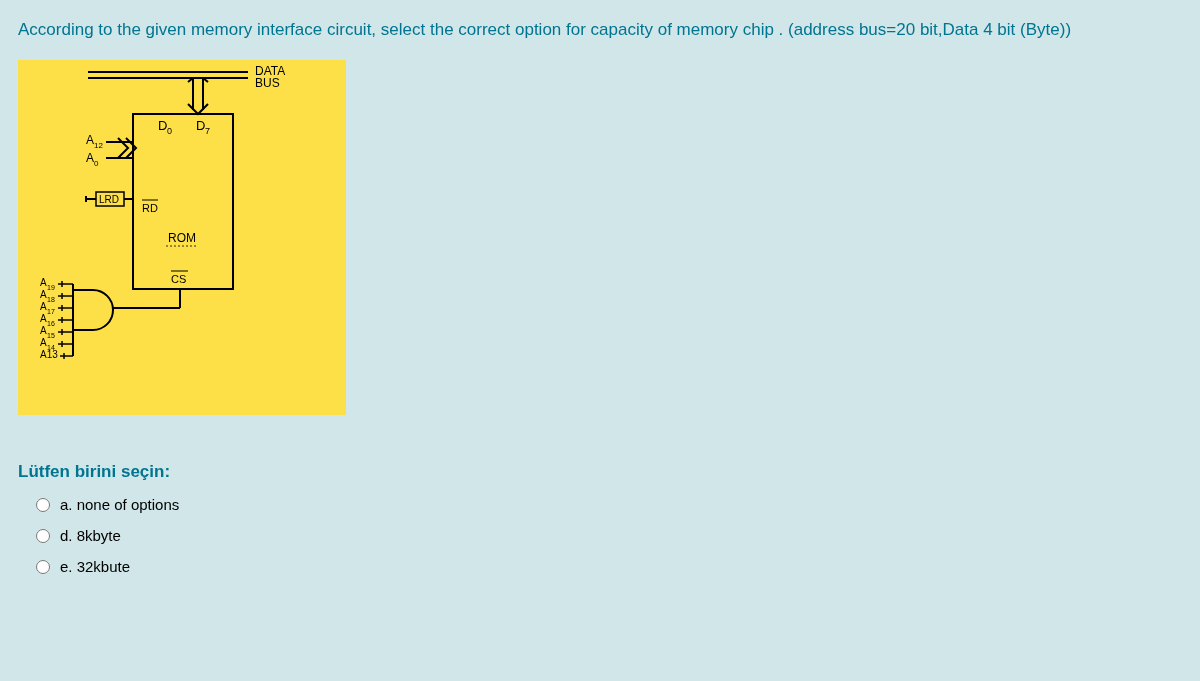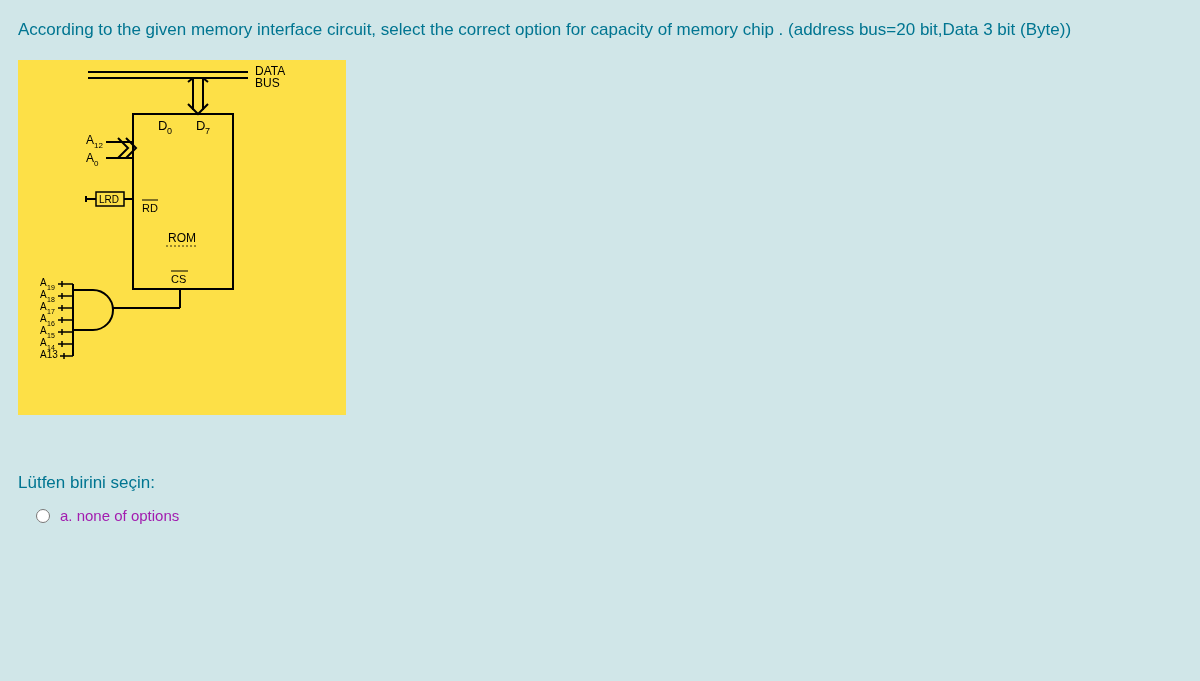--- a/index.html
+++ b/index.html
@@ -21,48 +21,49 @@
     background: #fde047;
     width: 328px;
     height: 355px;
     display: inline-block;
     margin-bottom: 40px;
   }
   .prompt {
     color: #007591;
     font-size: 17px;
     margin-bottom: 14px;
-    margin-top: 18px;
+    margin-top: 7px;
+    font-weight: bold;
   }
   .options {
     list-style: none;
     padding-left: 18px;
   }
   .option-row {
     display: flex;
     align-items: center;
     margin-bottom: 14px;
     color: #444;
   }
   .option-row input[type=radio] {
     margin-right: 10px;
     width: 14px;
     height: 14px;
   }
   .option-label {
-    color: #a21caf;
+    color: #000000;
     font-size: 15px;
   }
 </style>
 </head>
 <body>
 
 
 
-<div class="question-text">According to the given memory interface circuit, select the correct option for  capacity of memory chip . (address bus=20 bit,Data 3 bit (Byte))</div>
+<div class="question-text">According to the given memory interface circuit, select the correct option for  capacity of memory chip . (address bus=20 bit,Data 4 bit (Byte))</div>
 
 <div class="diagram-box">
   <svg width="290" height="355" viewBox="0 0 290 355">
 
     <line x1="70" y1="12" x2="230" y2="12" stroke="#000" stroke-width="2"></line>
     <line x1="70" y1="18" x2="230" y2="18" stroke="#000" stroke-width="2"></line>
 
     <text x="237" y="15" font-size="12" fill="#000">DATA</text>
     <text x="237" y="27" font-size="12" fill="#000">BUS</text>
 
@@ -158,16 +159,24 @@
   </svg>
 </div>
 
 <div class="prompt">Lütfen birini seçin:</div>
 
 <ul class="options">
   <li class="option-row">
     <input type="radio" name="ans" style="">
     <span class="option-label">a. none of options</span>
   </li>
+  <li class="option-row">
+    <input type="radio" name="ans" style="">
+    <span class="option-label">d. 8kbyte</span>
+  </li>
+  <li class="option-row">
+    <input type="radio" name="ans" style="">
+    <span class="option-label">e. 32kbute</span>
+  </li>
 </ul>
 
 
 
 
 </body></html>

